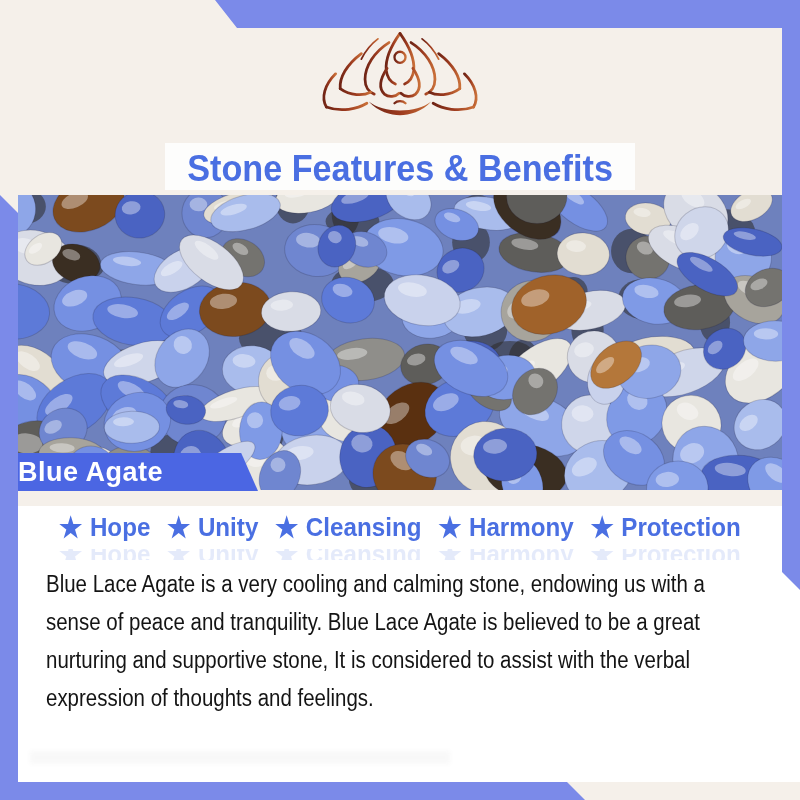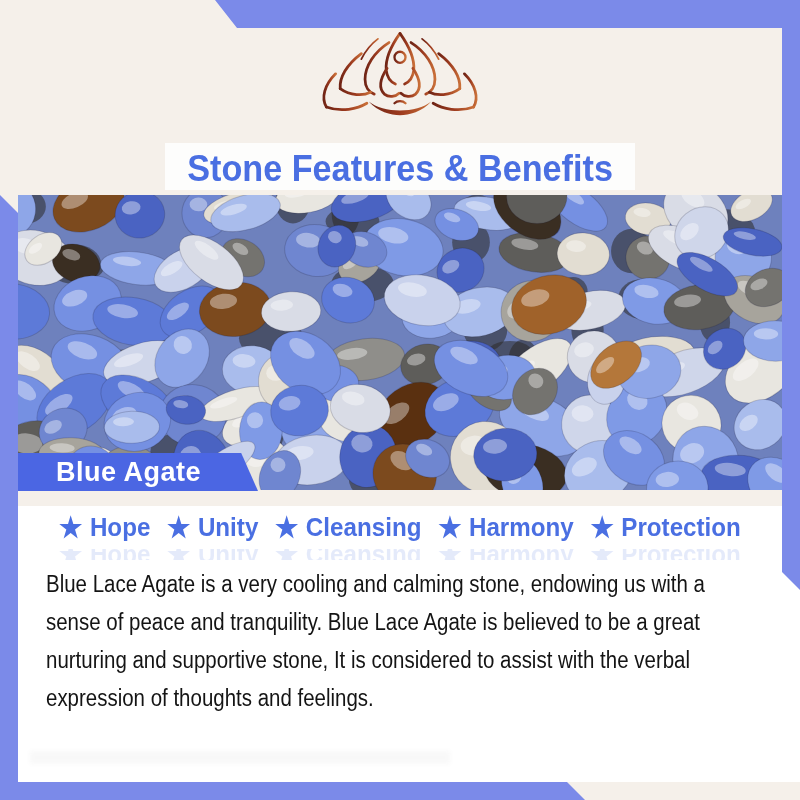--- a/index.html
+++ b/index.html
@@ -29,21 +29,21 @@
     font-size:36px;font-weight:bold;color:var(--accent-blue,#4a6fe2);
     white-space:nowrap;transform:scaleX(.95);letter-spacing:0;
   }
   
   .photo{position:absolute;left:18px;top:195px;width:764px;height:295px;overflow:hidden;z-index:2;background:#6e81bd;}
   
   .ribbon{
     position:absolute;left:18px;top:453px;width:240px;height:38px;z-index:6;
     background:var(--ribbon-blue,#4b66e3);
     clip-path:polygon(0 0,93% 0,100% 100%,0 100%);
-    display:flex;align-items:center;padding-left:38px;box-sizing:border-box;
+    display:flex;align-items:center;box-sizing:border-box;
   }
   .ribbon-label{color:#ffffff;font-size:27px;font-weight:bold;letter-spacing:.5px;}
   
   .benefits-row{
     position:absolute;left:0;top:512px;width:100%;z-index:5;
     display:flex;justify-content:center;gap:18px;
     transform:scaleX(.93);transform-origin:50% 0;
   }
   .benefit-item{display:flex;align-items:center;gap:8px;color:var(--accent-blue,#4a6fe2);font-weight:bold;font-size:26px;white-space:nowrap;}
   .benefit-item .star{font-size:28px;line-height:1;}

